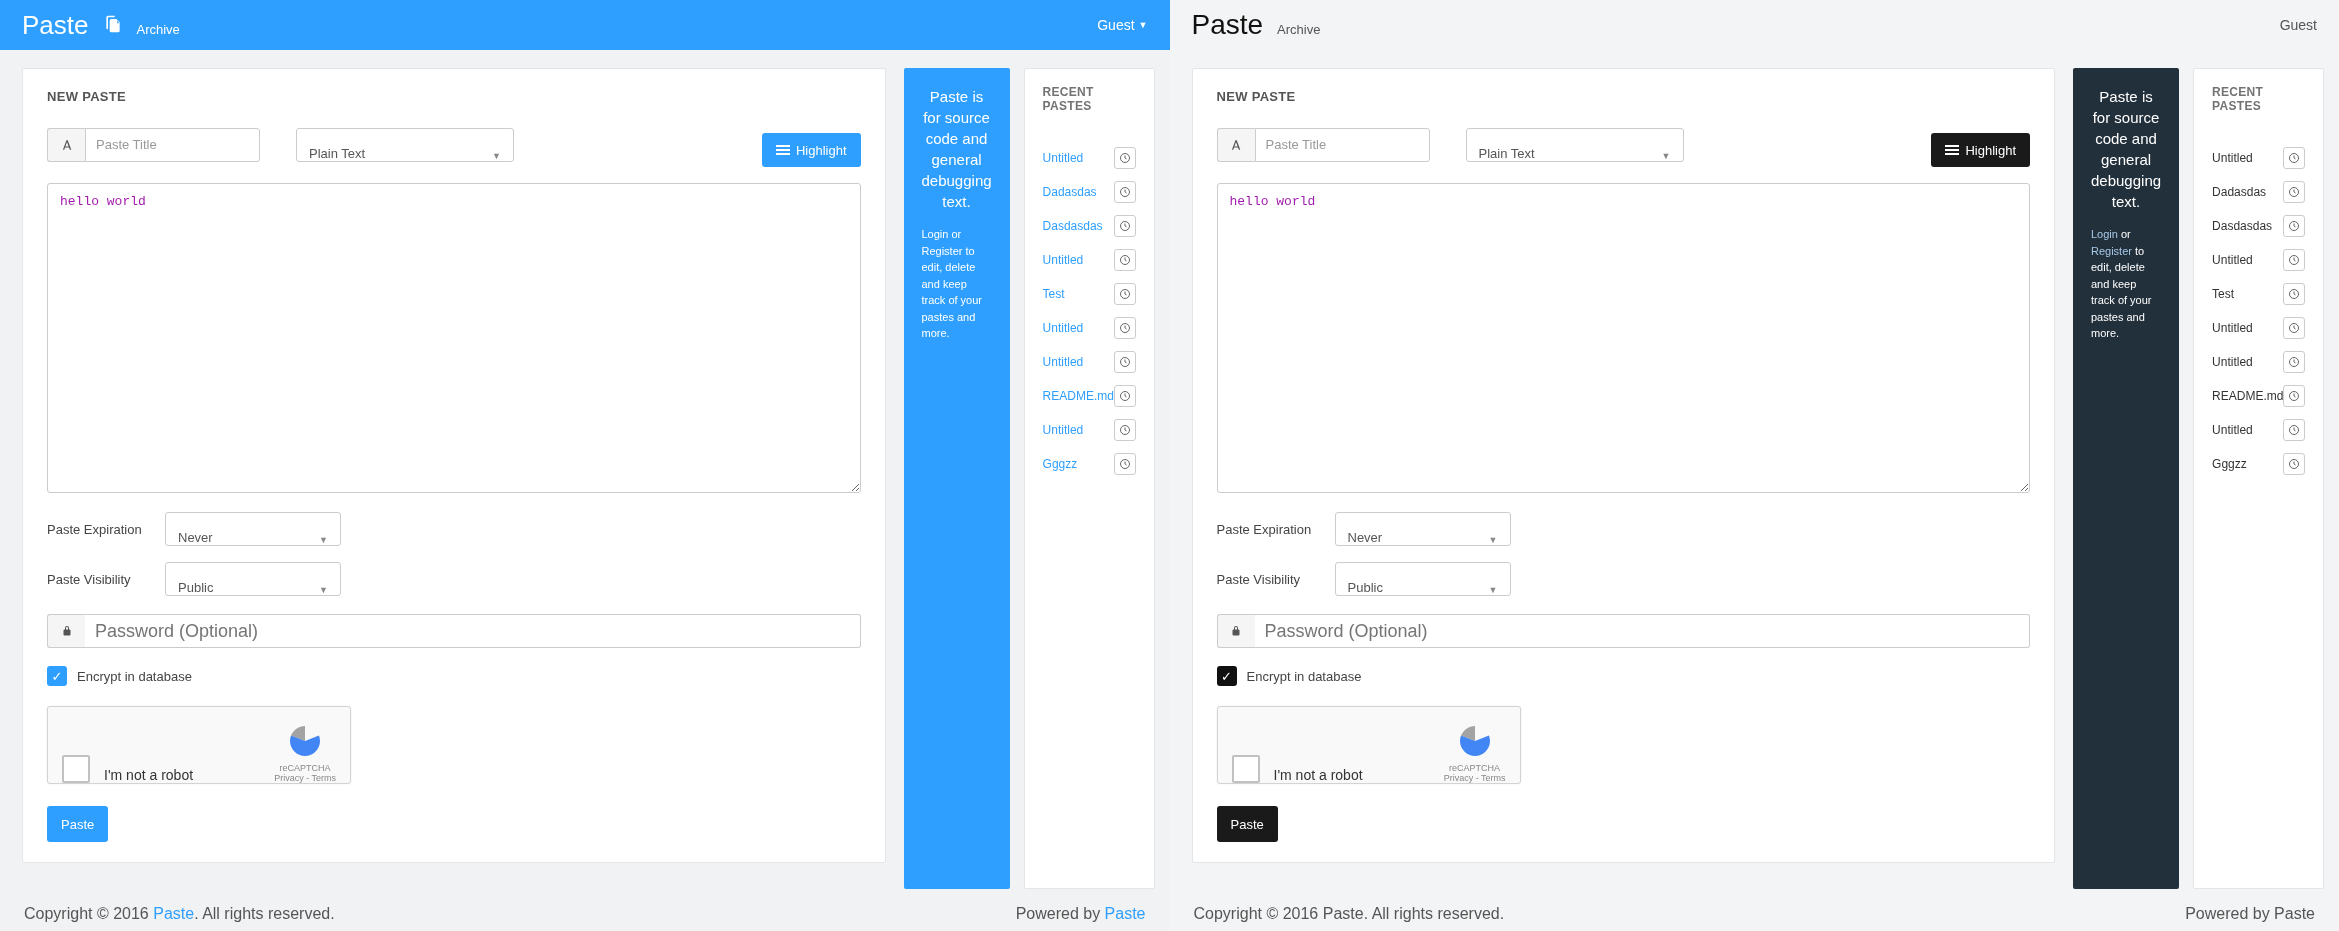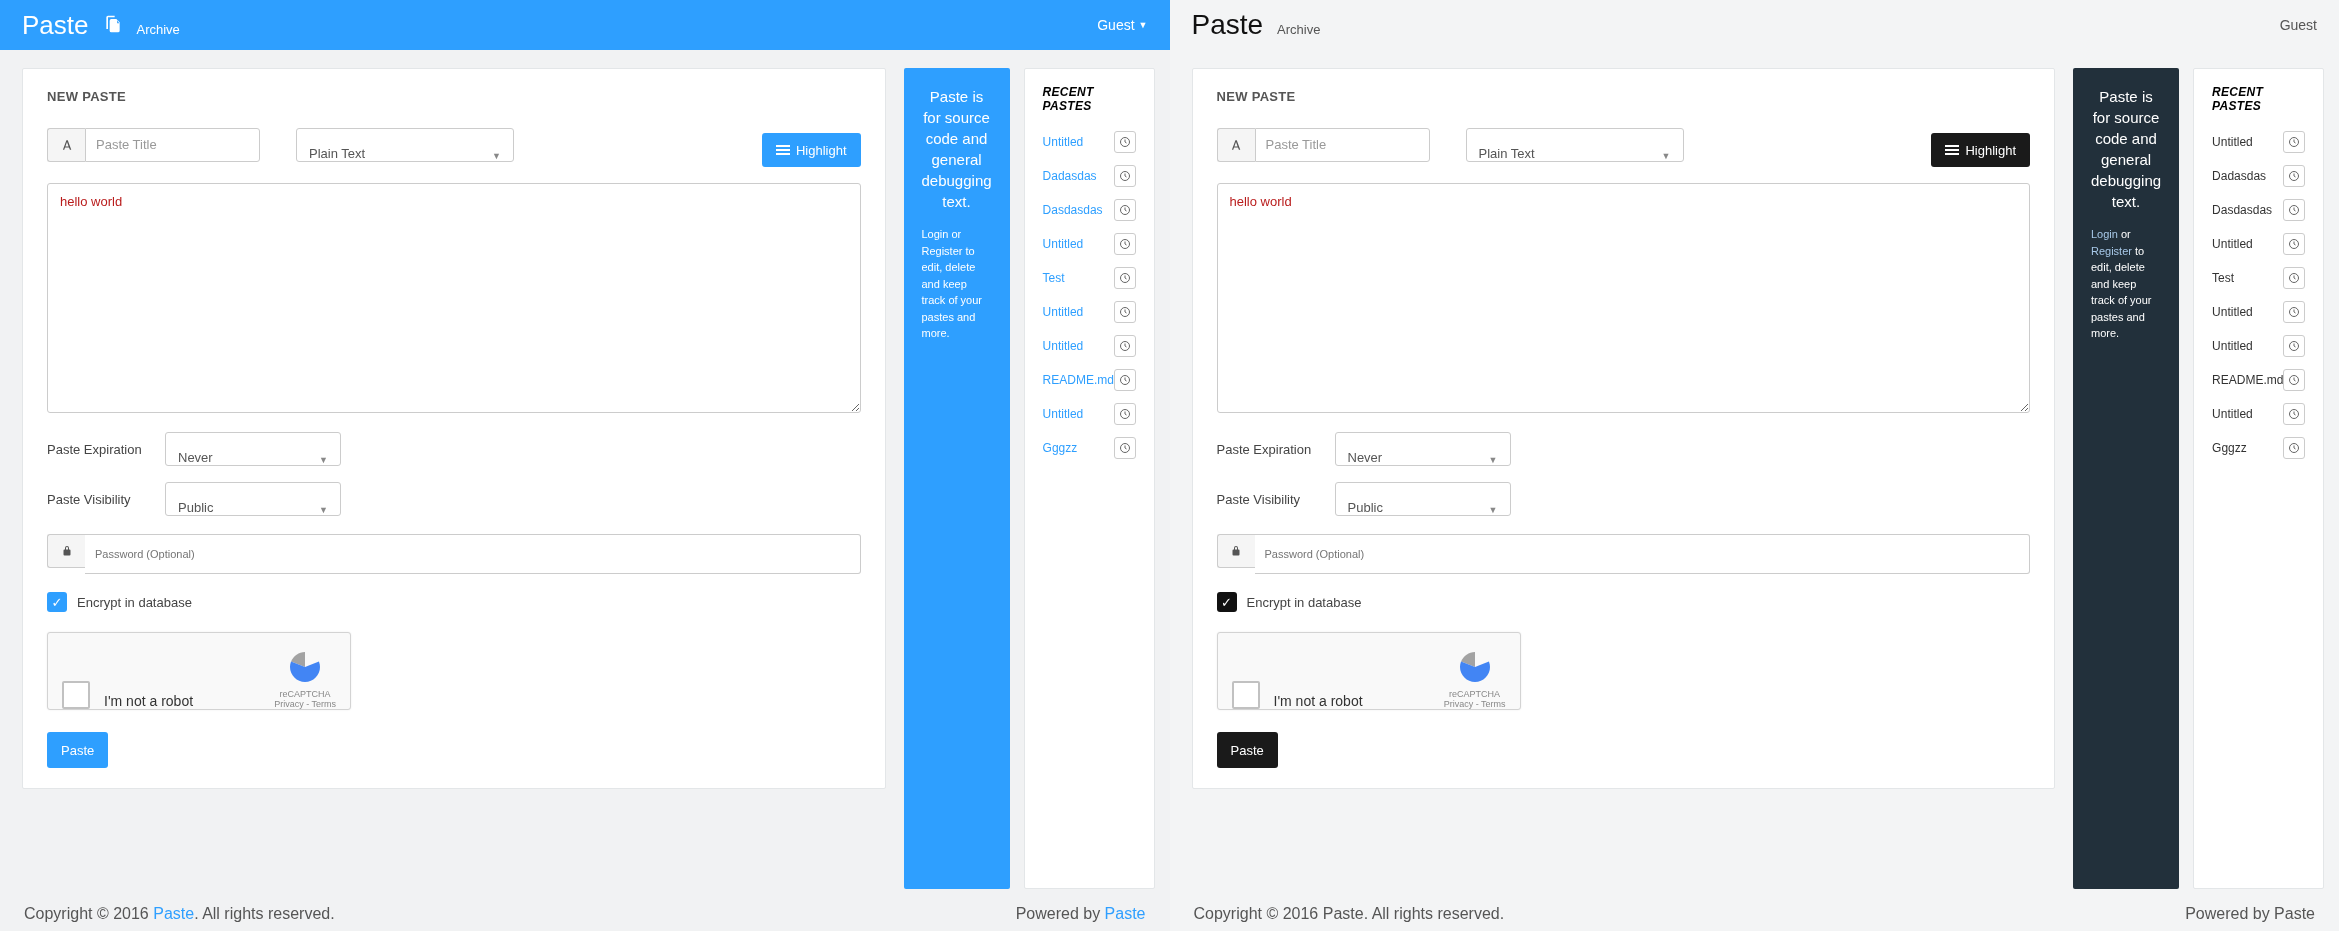--- a/index.html
+++ b/index.html
@@ -75,29 +75,29 @@
   .right .btn-primary { background: #1a1a1a; color: #fff; }
   .btn-bars { width: 14px; height: 10px; display: inline-block; position: relative; }
   .btn-bars::before, .btn-bars::after, .btn-bars span {
     content: ""; position: absolute; left: 0; right: 0; height: 2px; background: currentColor;
   }
   .btn-bars::before { top: 0; }
   .btn-bars span { top: 4px; }
   .btn-bars::after { bottom: 0; }
 
   .textarea {
-    width: 100%; height: 230px; border: 1px solid #ccc; border-radius: 3px;
-    padding: 10px 12px; font-family: Liberation Sans, sans-serif; font-size: 13px; color: #b91c1c; resize: both;
+    width: 100%; height: 310px; border: 1px solid #ccc; border-radius: 3px;
+    padding: 10px 12px; font-family: Liberation Mono, monospace; font-size: 13px; color: #a21caf; resize: both;
   }
 
   .form-row { display: flex; align-items: center; gap: 14px; margin-top: 16px; }
   .form-label { width: 104px; font-size: 13px; color: #444; }
 
   .pw-group { display: flex; margin-top: 18px; }
-  .pw-input { flex: 1; height: 40px; border: 1px solid #ccc; border-left: none; border-radius: 0 3px 3px 0; padding: 0 10px; font-size: 11px; }
+  .pw-input { flex: 1; height: 34px; border: 1px solid #ccc; border-left: none; border-radius: 0 3px 3px 0; padding: 0 10px; font-size: 18px; }
 
   .check-row { display: flex; align-items: center; gap: 10px; margin-top: 18px; }
   .check-box {
     width: 20px; height: 20px; border-radius: 3px; display: flex; align-items: center; justify-content: center;
     color: #fff; font-size: 13px;
   }
   .left .check-box { background: #2e9fff; }
   .right .check-box { background: #111; }
   .check-label { font-size: 13px; color: #444; }
 
@@ -119,21 +119,21 @@
   .left .info-box { background: #2e9fff; }
   .right .info-box { background: #22303b; }
   .info-title { font-size: 15px; line-height: 1.4; text-align: center; }
   .info-sub { font-size: 11px; line-height: 1.5; margin-top: 14px; }
   .info-sub a { text-decoration: none; }
   .left .info-sub a { color: #fff; }
   .right .info-sub a { color: #a7c8e8; }
 
   
   .recent { padding: 16px 18px 10px 18px; }
-  .recent-title { font-size: 12px; font-weight: 700; color: #000000; letter-spacing: .3px; margin-bottom: 12px; font-style: italic; }
+  .recent-title { font-size: 12px; font-weight: 700; color: #737373; letter-spacing: .3px; margin-bottom: 28px; }
   .recent-item { display: flex; align-items: center; justify-content: space-between; padding: 6px 0; font-size: 12px; }
   .recent-link { text-decoration: none; cursor: pointer; }
   .left .recent-link { color: #2e9fff; }
   .right .recent-link { color: #333; }
   .clock-btn {
     width: 22px; height: 22px; border: 1px solid #ccc; border-radius: 3px; background: #fff;
     display: flex; align-items: center; justify-content: center; color: #666; cursor: pointer;
   }
   .clock-svg { width: 12px; height: 12px; }
 

